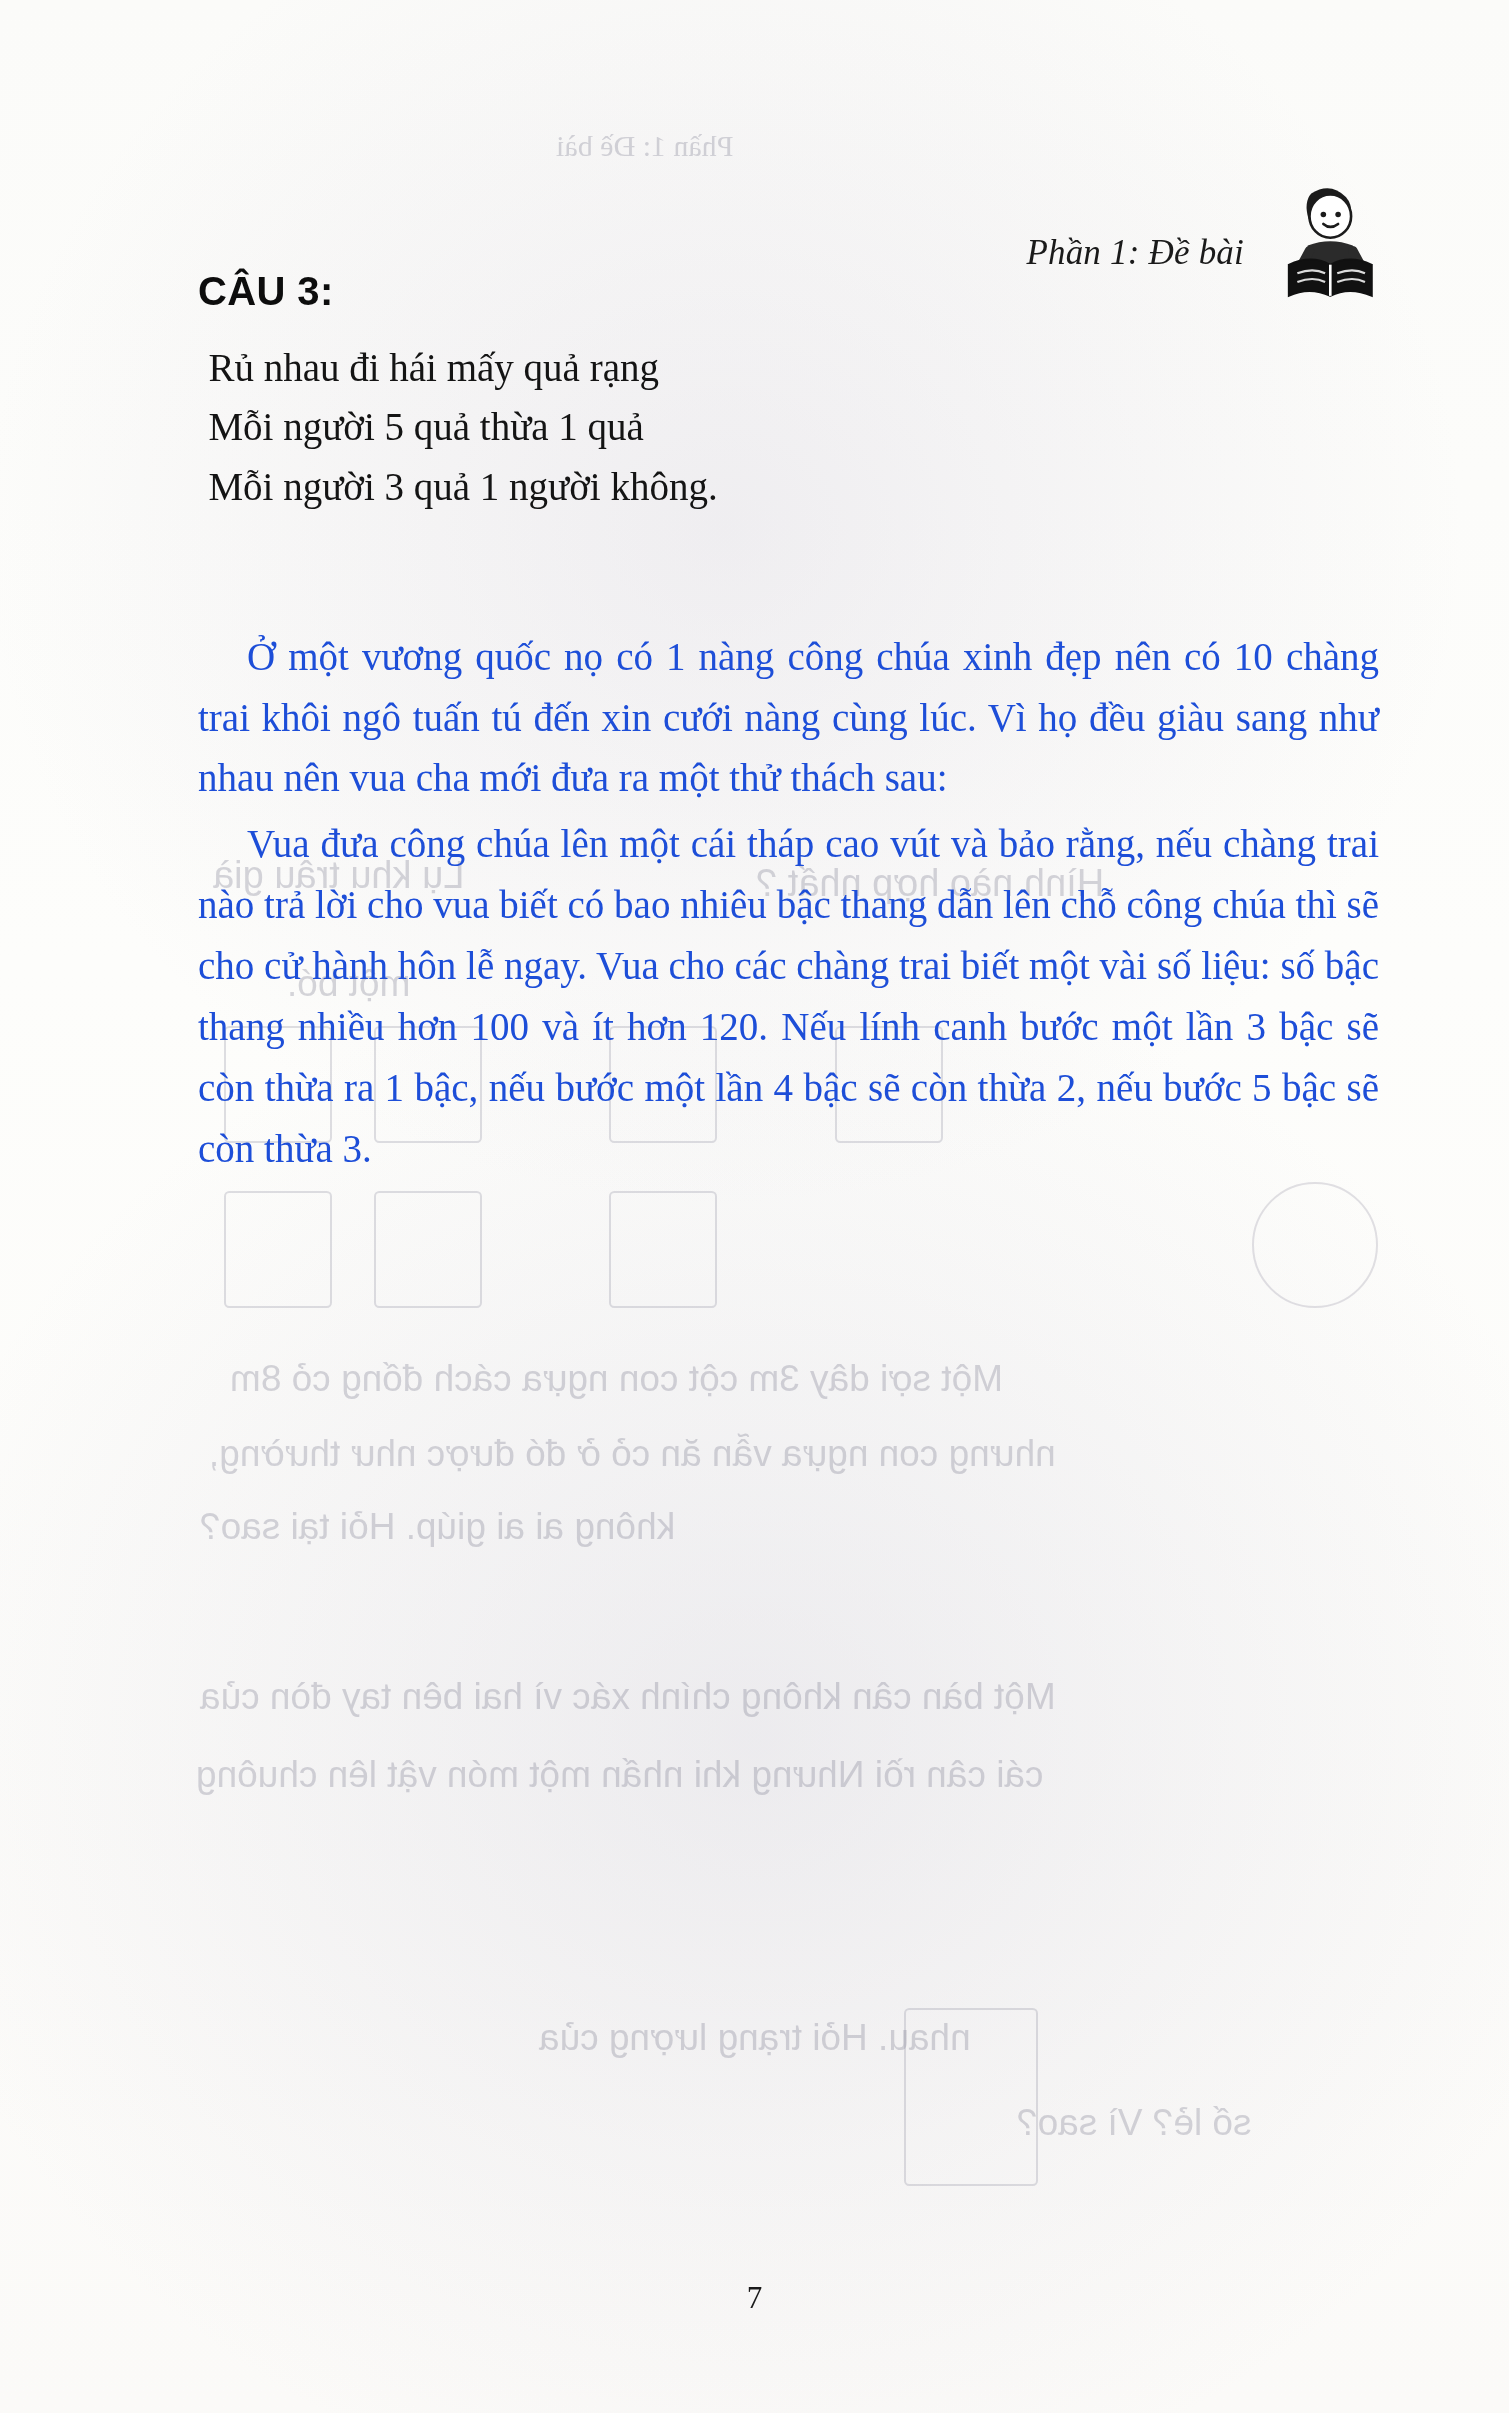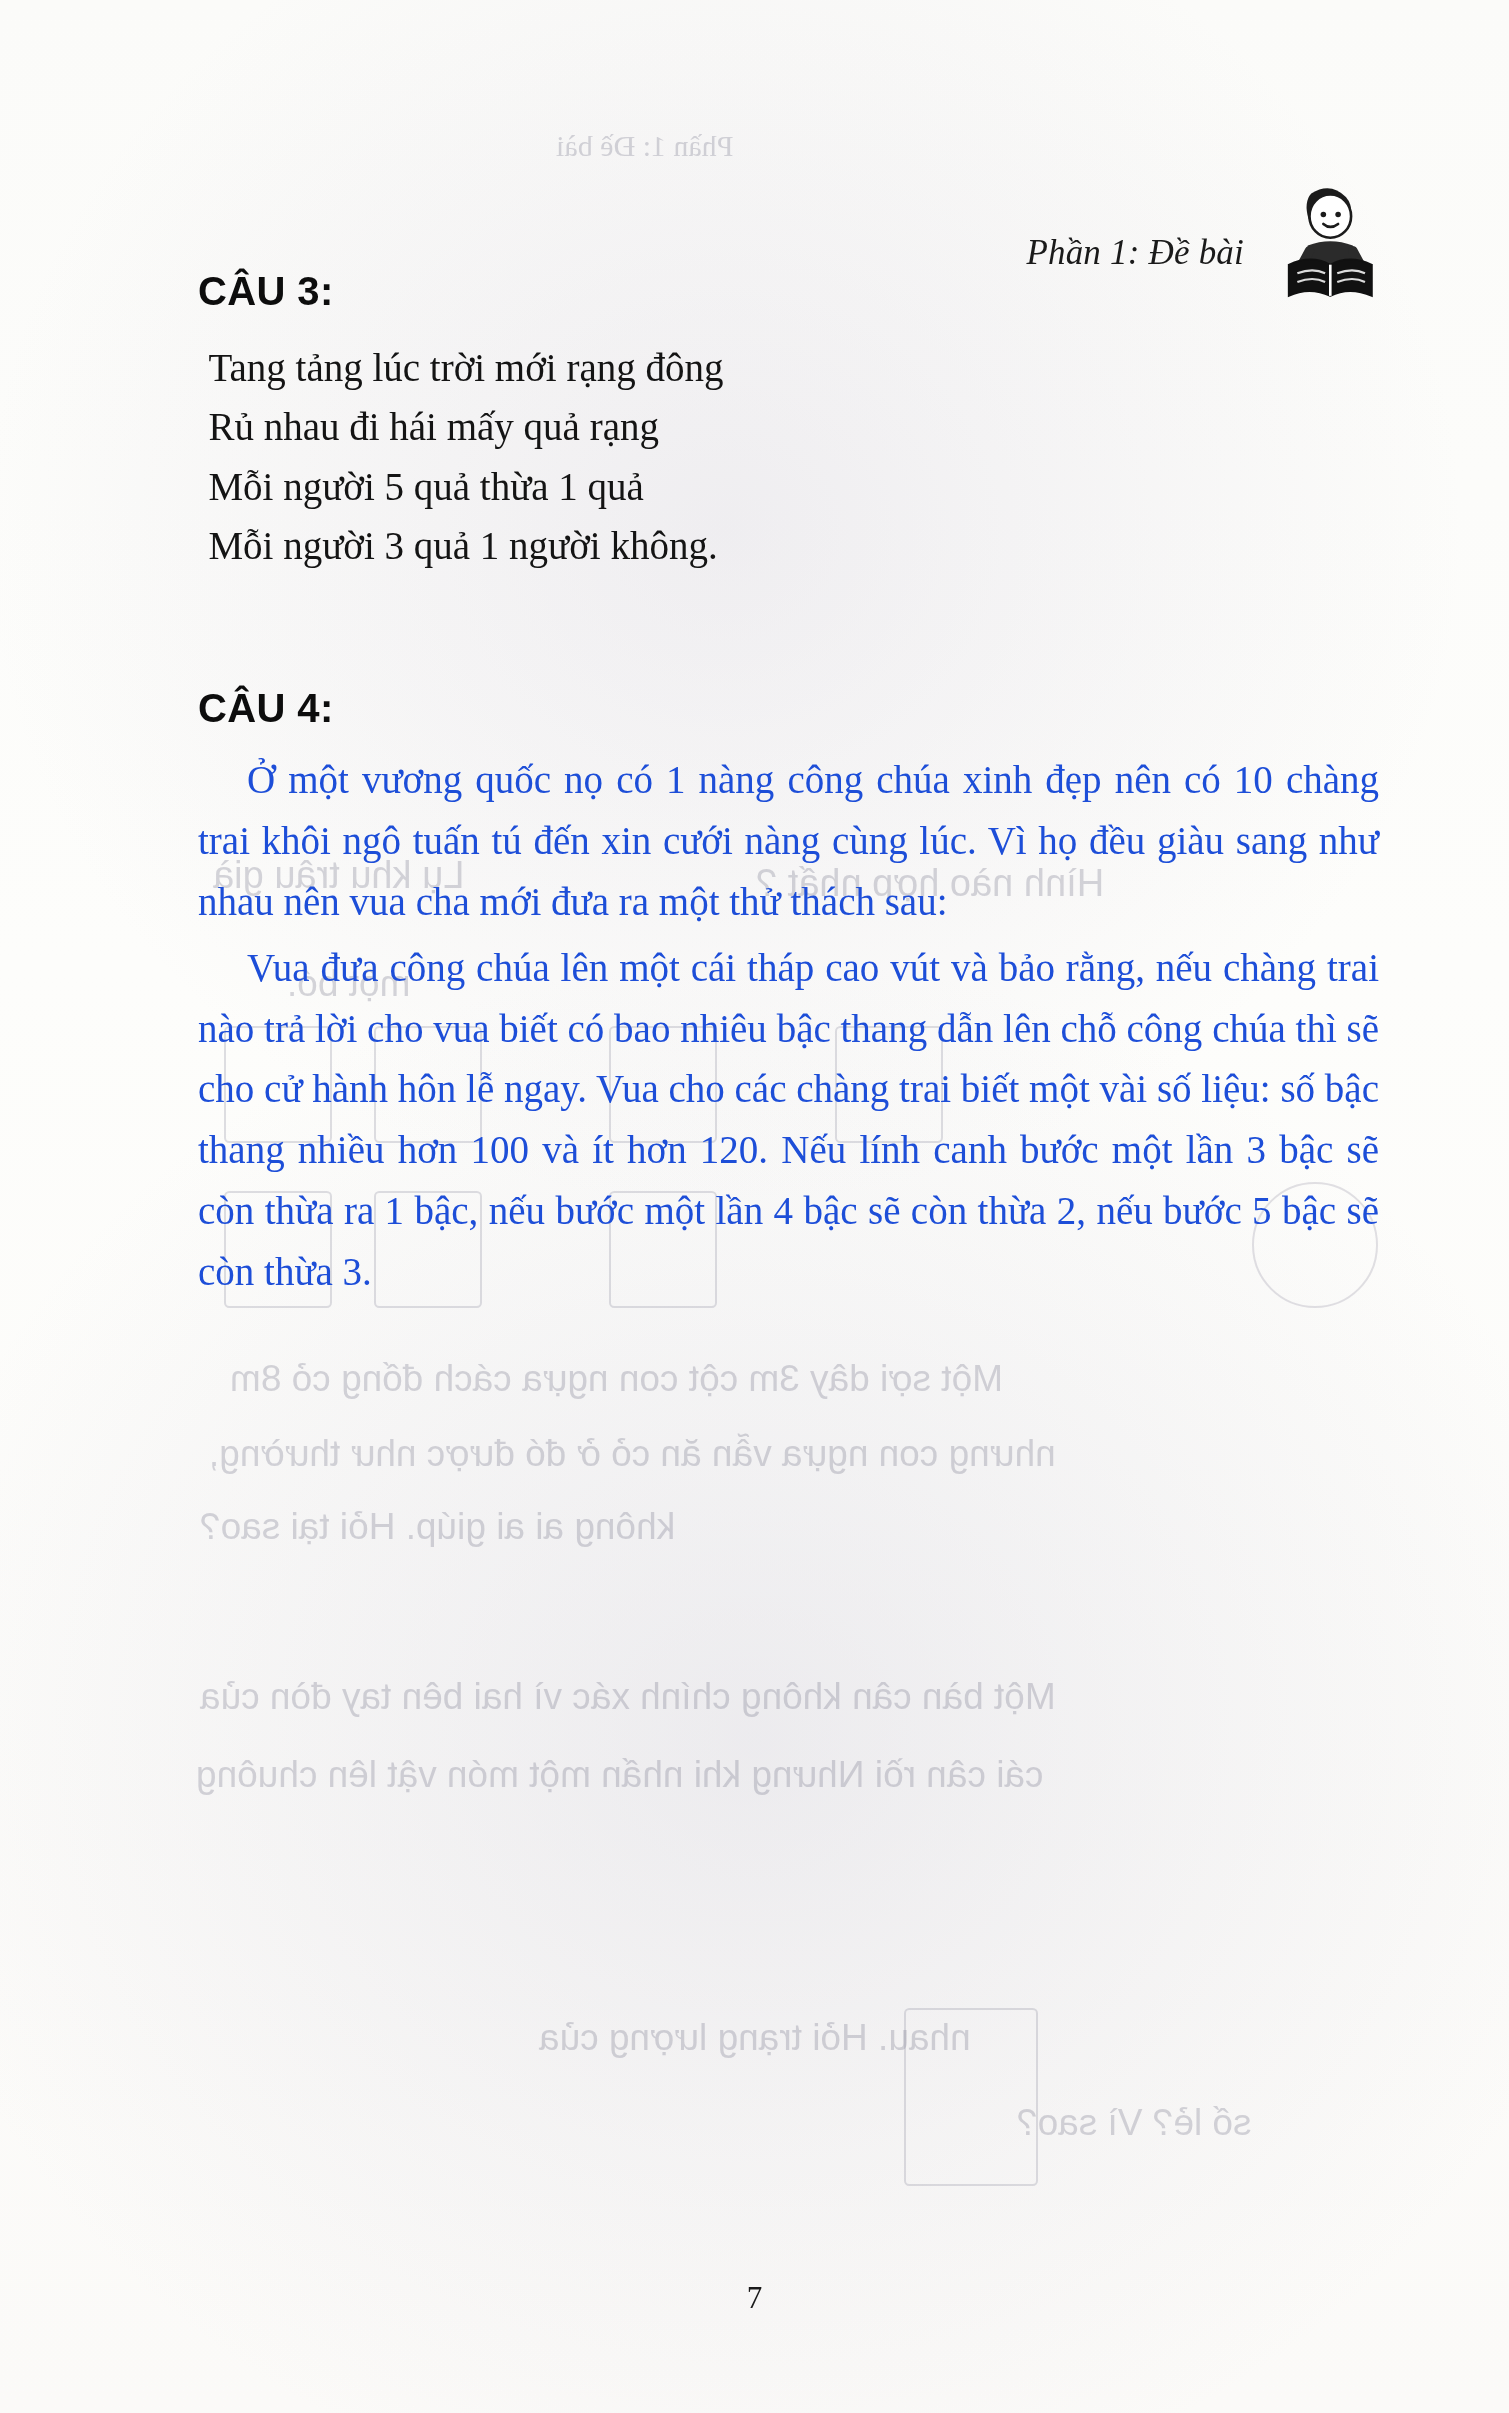--- a/index.html
+++ b/index.html
@@ -177,29 +177,27 @@
         <path d="M82 110 q18 -7 32 0 M82 120 q18 -7 32 0" stroke="#ffffff" stroke-width="2.5" fill="none" opacity="0.85"></path>
       </svg>
     </div>
   </div>
 
   <div class="content">
 
     <h2 class="q-title">CÂU 3:</h2>
 
     <div class="verse">
-      <div>Tang tảng lúc trời mới rạng đông</div>
       <div>Rủ nhau đi hái mấy quả rạng</div>
       <div>Mỗi người 5 quả thừa 1 quả</div>
       <div>Mỗi người 3 quả 1 người không.</div>
     </div>
 
     <div class="gap-1"></div>
 
-    <h2 class="q-title q4-title">CÂU 4:</h2>
 
     <p class="para">Ở một vương quốc nọ có 1 nàng công chúa xinh đẹp nên có 10 chàng trai khôi ngô tuấn tú đến xin cưới nàng cùng lúc. Vì họ đều giàu sang như nhau nên vua cha mới đưa ra một thử thách sau:</p>
     <p class="para">Vua đưa công chúa lên một cái tháp cao vút và bảo rằng, nếu chàng trai nào trả lời cho vua biết có bao nhiêu bậc thang dẫn lên chỗ công chúa thì sẽ cho cử hành hôn lễ ngay. Vua cho các chàng trai biết một vài số liệu: số bậc thang nhiều hơn 100 và ít hơn 120. Nếu lính canh bước một lần 3 bậc sẽ còn thừa ra 1 bậc, nếu bước một lần 4 bậc sẽ còn thừa 2, nếu bước 5 bậc sẽ còn thừa 3.</p>
 
   </div>
 
   <div class="page-number">7</div>
 
 </div>
 

